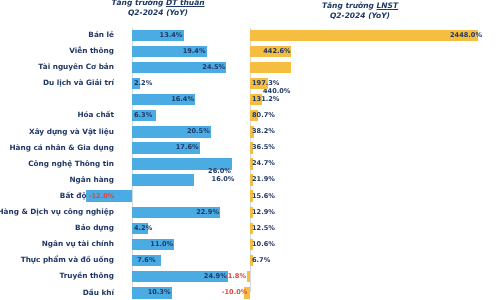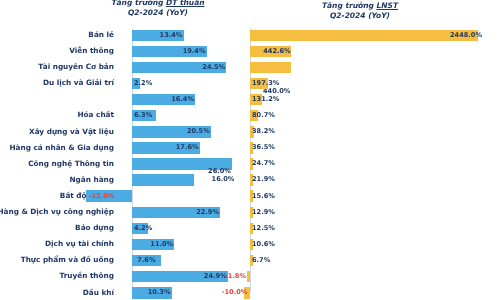--- a/index.html
+++ b/index.html
@@ -194,21 +194,21 @@
         <div class="val in" style="left: 252px;">12.9%</div>
       </div>
       <div class="row">
         <div class="cat-label">Bảo dựng</div>
         <div class="bar blue" style="width: 16.17px; left: 132px;"></div>
         <div class="val in" style="left: 134px;">4.2%</div>
         <div class="bar gold" style="width: 3px; left: 250px;"></div>
         <div class="val in" style="left: 252px;">12.5%</div>
       </div>
       <div class="row">
-        <div class="cat-label">Dịch vụ tài chính</div>
+        <div class="cat-label">Ngân vụ tài chính</div>
         <div class="bar blue" style="width: 42.35px; left: 132px;"></div>
         <div class="val in" style="left: 150.35px;">11.0%</div>
         <div class="bar gold" style="width: 3px; left: 250px;"></div>
         <div class="val in" style="left: 252px;">10.6%</div>
       </div>
       <div class="row">
         <div class="cat-label">Thực phẩm và đồ uống</div>
         <div class="bar blue" style="width: 29.26px; left: 132px;"></div>
         <div class="val in" style="left: 137.26px;">7.6%</div>
         <div class="bar gold" style="width: 3px; left: 250px;"></div>

